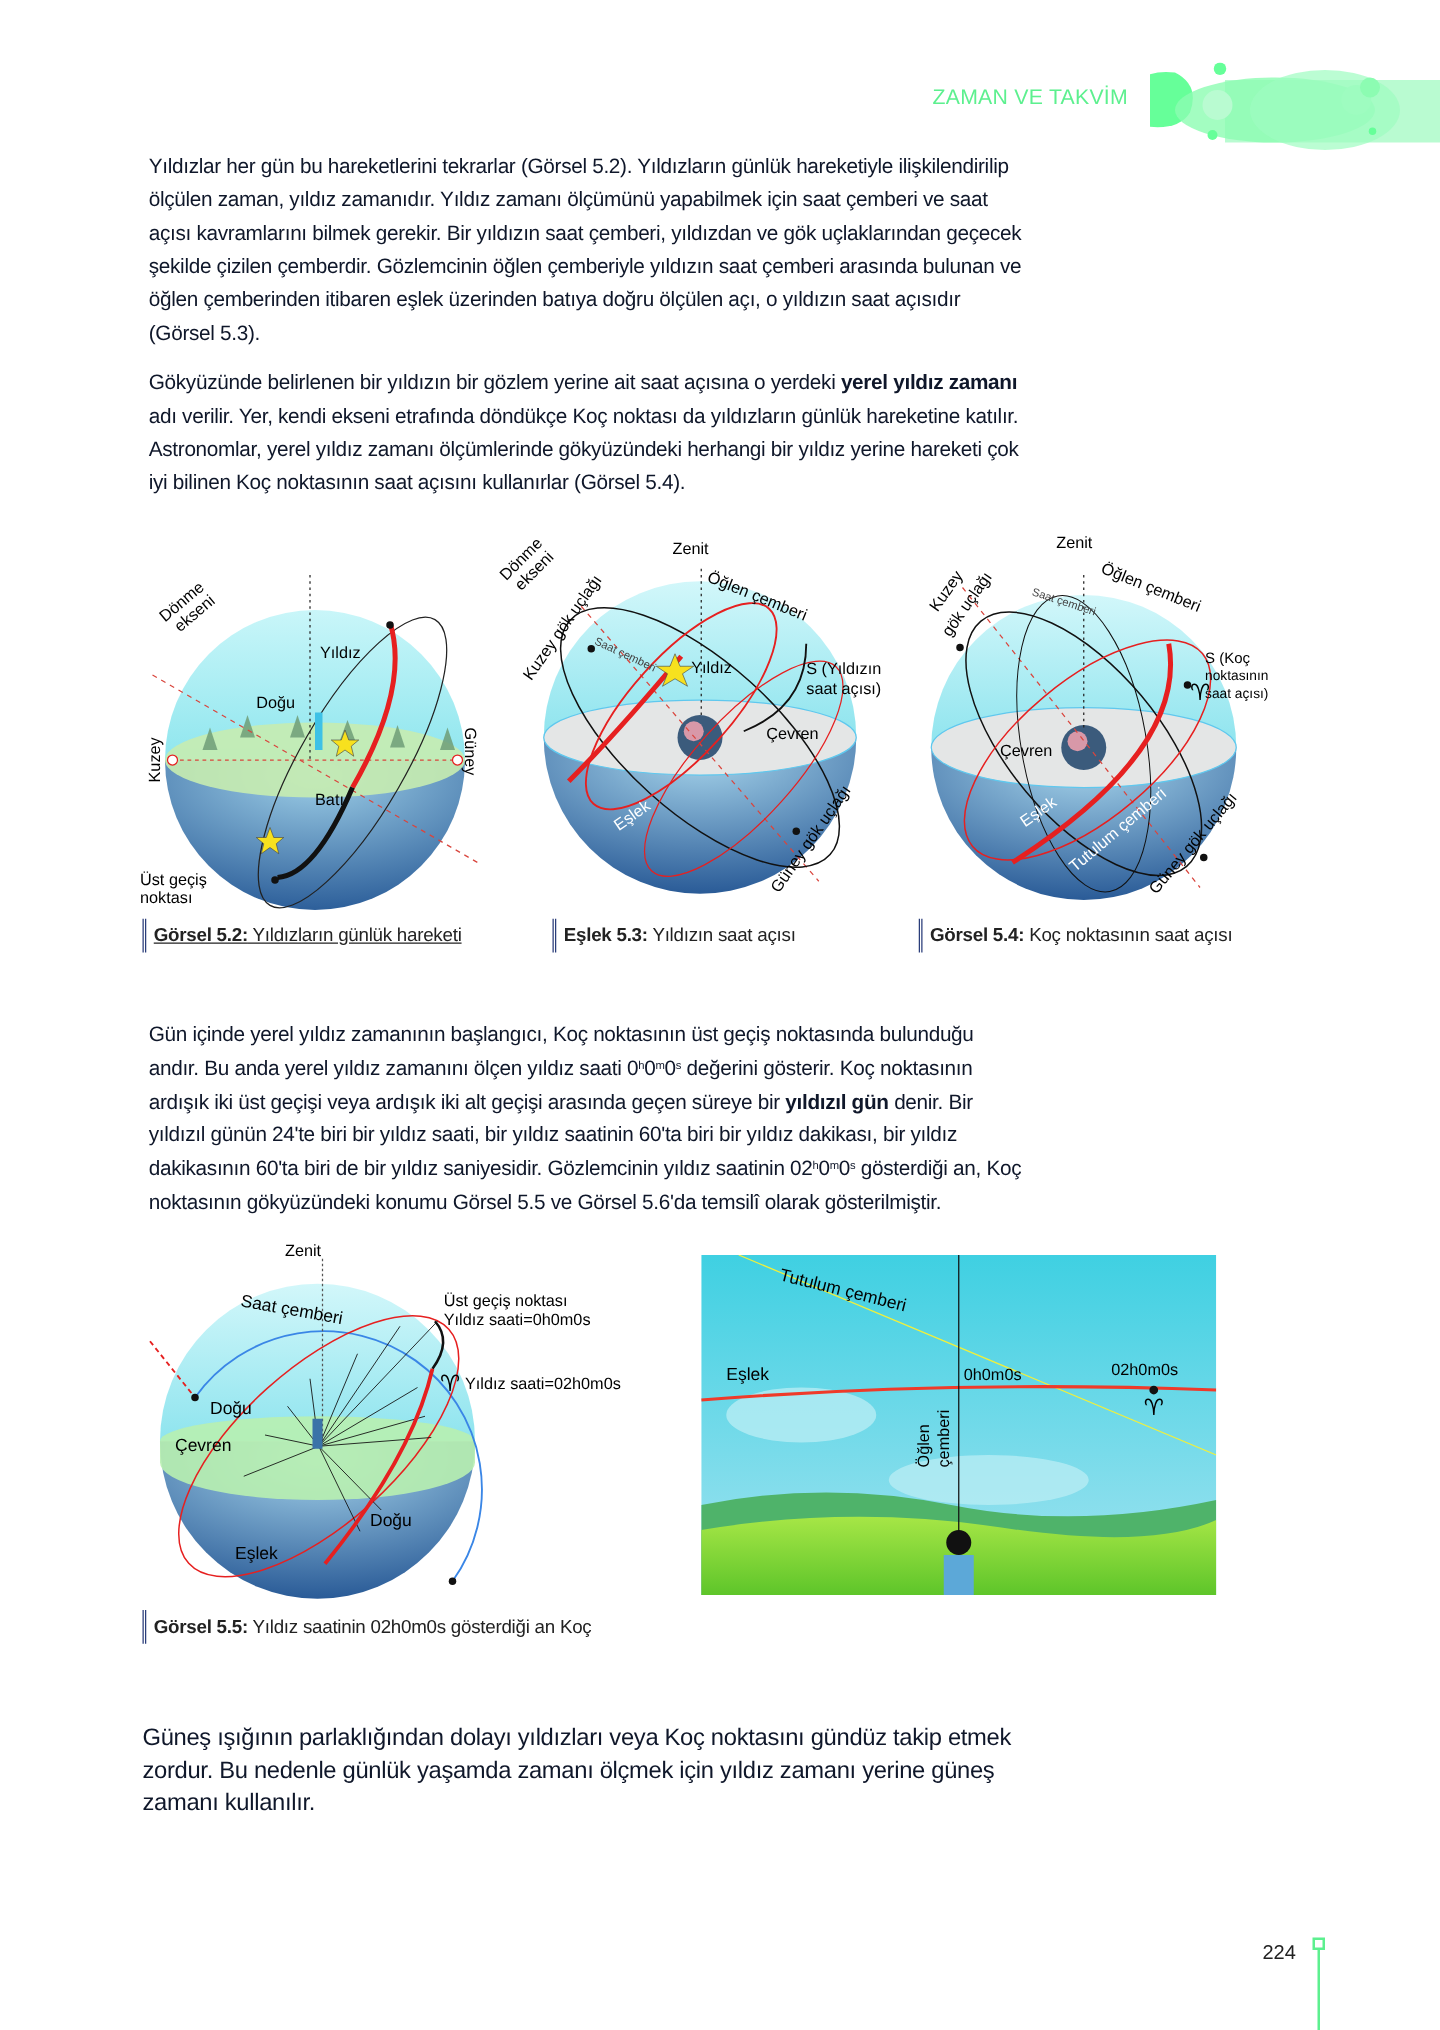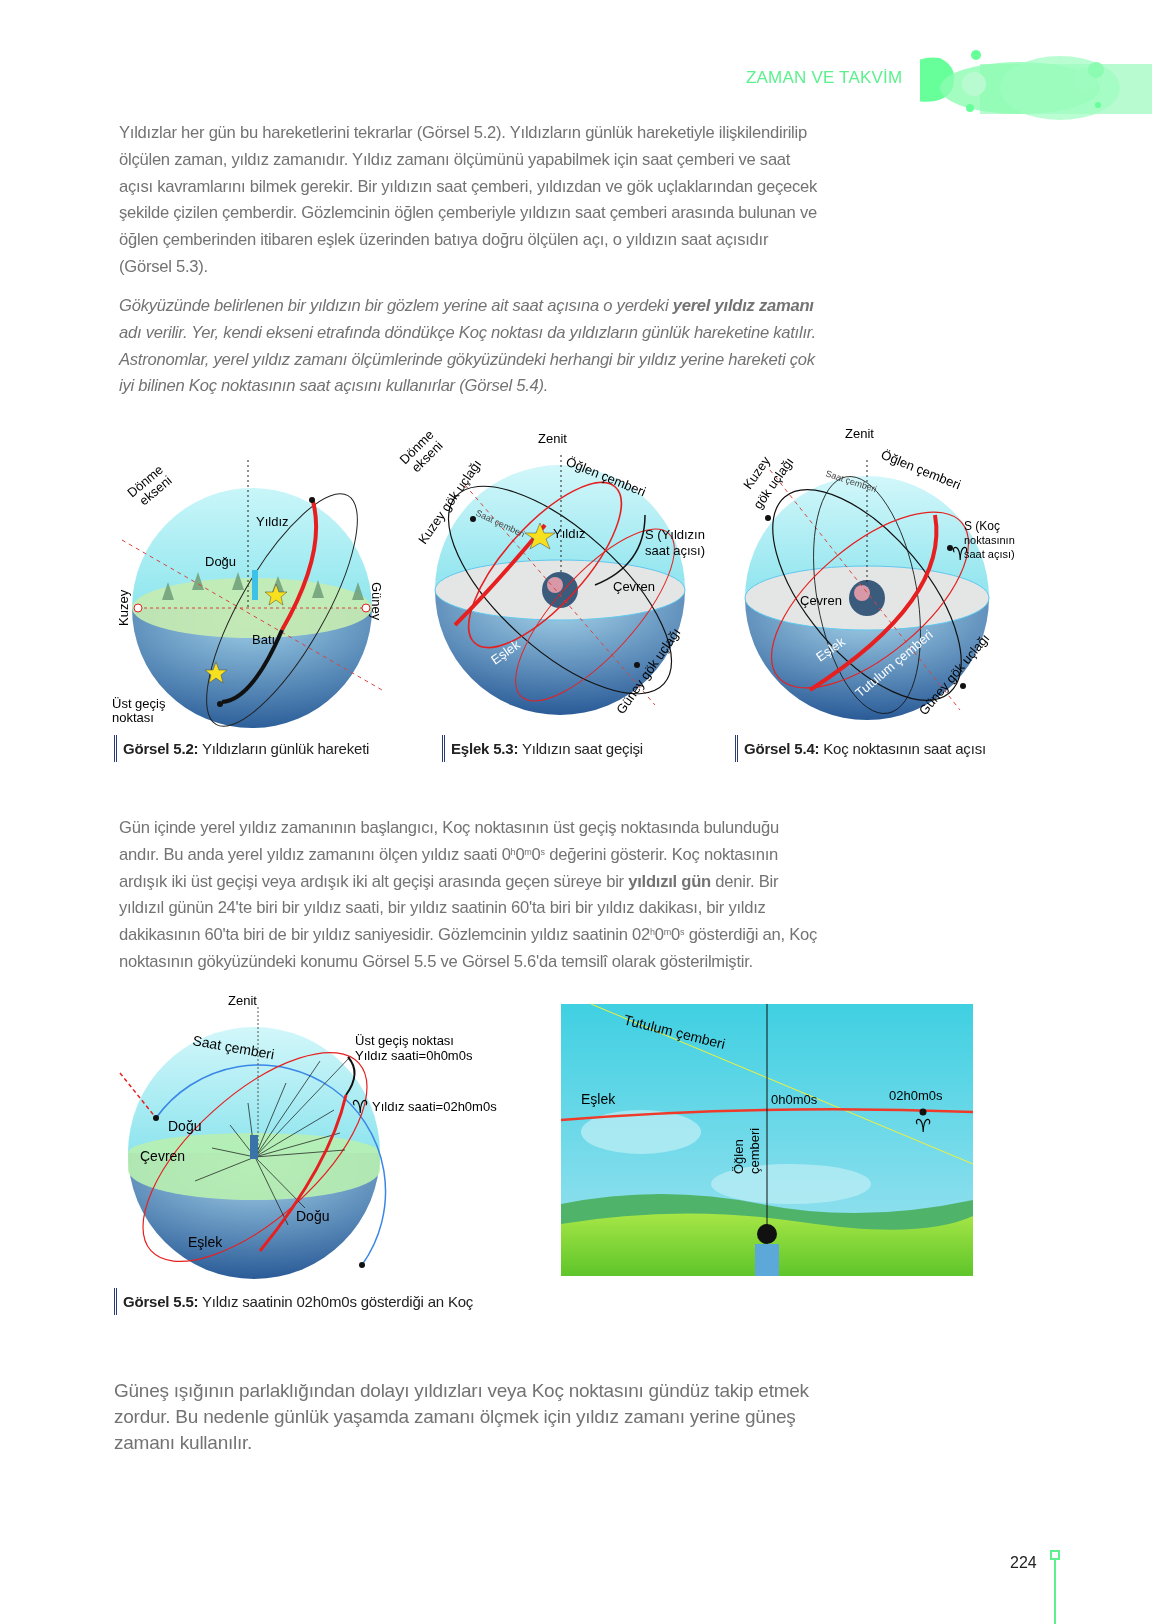--- a/index.html
+++ b/index.html
@@ -1,23 +1,23 @@
 <!DOCTYPE html>
 <html><head>
 <meta charset="utf-8">
 <style>
   html,body{margin:0;padding:0;background:#fff;}
   body{width:1152px;height:1624px;position:relative;overflow:hidden;font-family:"Liberation Sans","DejaVu Sans",sans-serif;color:#222;}
   .header-title{position:absolute;left:746px;top:68px;font-size:17px;color:#5df08f;letter-spacing:0.2px;}
   .header-deco{position:absolute;left:920px;top:50px;width:232px;height:72px;}
-  .para{position:absolute;left:119px;width:700px;font-size:16.6px;line-height:26.8px;color:#737373;letter-spacing:-0.25px;font-family:"Liberation Sans Narrow","Liberation Sans",sans-serif;}
+  .para{position:absolute;left:119px;width:700px;font-size:16.6px;line-height:26.8px;color:#0f172a;letter-spacing:-0.25px;font-family:"Liberation Sans Narrow","Liberation Sans",sans-serif;}
   .para b{font-weight:bold;}
   .para sup{font-size:9px;vertical-align:5px;line-height:0;}
   #p1{top:120px;}
-  #p2{top:293px;font-style:italic;}
+  #p2{top:293px;}
   #p3{top:815px;}
   #p4{top:1378px;font-size:19px;line-height:26px;width:720px;left:114px;}
   .fig{position:absolute;}
   .caption{position:absolute;font-size:15px;color:#222;border-left:3px double #2a3d7a;padding-left:6px;line-height:27px;letter-spacing:-0.2px;}
   .caption b{font-weight:bold;}
   .pagenum{position:absolute;left:1010px;top:1554px;font-size:16px;color:#222;}
   .page-mark{position:absolute;left:1050px;top:1550px;width:10px;height:10px;border:2px solid #5df08f;box-sizing:border-box;}
   .page-line{position:absolute;left:1054px;top:1560px;width:2px;height:64px;background:#5df08f;}
   svg text{font-family:"Liberation Sans","DejaVu Sans",sans-serif;}
 </style>
@@ -161,22 +161,22 @@
   <text x="234" y="110" font-size="12">S (Koç</text>
   <text x="234" y="124" font-size="11">noktasının</text>
   <text x="234" y="138" font-size="11">saat açısı)</text>
   <text x="222" y="140" font-size="18">♈</text>
   <text x="70" y="185" font-size="13">Çevren</text>
   <text x="90" y="242" font-size="13" fill="#fff" transform="rotate(-35 90 242)">Eşlek</text>
   <text x="130" y="278" font-size="13" fill="#fff" transform="rotate(-40 130 278)">Tutulum çemberi</text>
   <text x="195" y="296" font-size="13" transform="rotate(-50 195 296)">Güney gök uçlağı</text>
 </svg>
 
-<div class="caption" style="left:114px;top:735px;"><b>Görsel 5.2:</b><span> Yıldızların günlük hareketi</span></div>
-<div class="caption" style="left:442px;top:735px;"><b>Eşlek 5.3:</b><span> Yıldızın saat geçişi</span></div>
+<div class="caption" style="left:114px;top:735px;text-decoration:underline;"><b>Görsel 5.2:</b><span> Yıldızların günlük hareketi</span></div>
+<div class="caption" style="left:442px;top:735px;"><b>Eşlek 5.3:</b><span> Yıldızın saat açısı</span></div>
 <div class="caption" style="left:735px;top:735px;"><b>Görsel 5.4:</b><span> Koç noktasının saat açısı</span></div>
 
 <div class="para" id="p3"><span>Gün içinde yerel yıldız zamanının başlangıcı, Koç noktasının üst geçiş noktasında bulunduğu andır. Bu anda yerel yıldız zamanını ölçen yıldız saati </span><span>0<sup>h</sup>0<sup>m</sup>0<sup>s</sup></span><span> değerini gösterir. Koç noktasının ardışık iki üst geçişi veya ardışık iki alt geçişi arasında geçen süreye bir </span><b>yıldızıl gün</b><span> denir. Bir yıldızıl günün 24'te biri bir yıldız saati, bir yıldız saatinin 60'ta biri bir yıldız dakikası, bir yıldız dakikasının 60'ta biri de bir yıldız saniyesidir. Gözlemcinin yıldız saatinin </span><span>02<sup>h</sup>0<sup>m</sup>0<sup>s</sup></span><span> gösterdiği an, Koç noktasının gökyüzündeki konumu Görsel 5.5 ve Görsel 5.6'da temsilî olarak gösterilmiştir.</span></div>
 
 <svg class="fig" style="left:100px;top:985px;" width="420" height="300" viewBox="0 0 420 300">
   <defs>
     <linearGradient id="skyD" x1="0" y1="0" x2="0" y2="1">
         <stop offset="0" stop-color="#d2f7fa"></stop>
         <stop offset="1" stop-color="#8ee4ee"></stop>
       </linearGradient>

